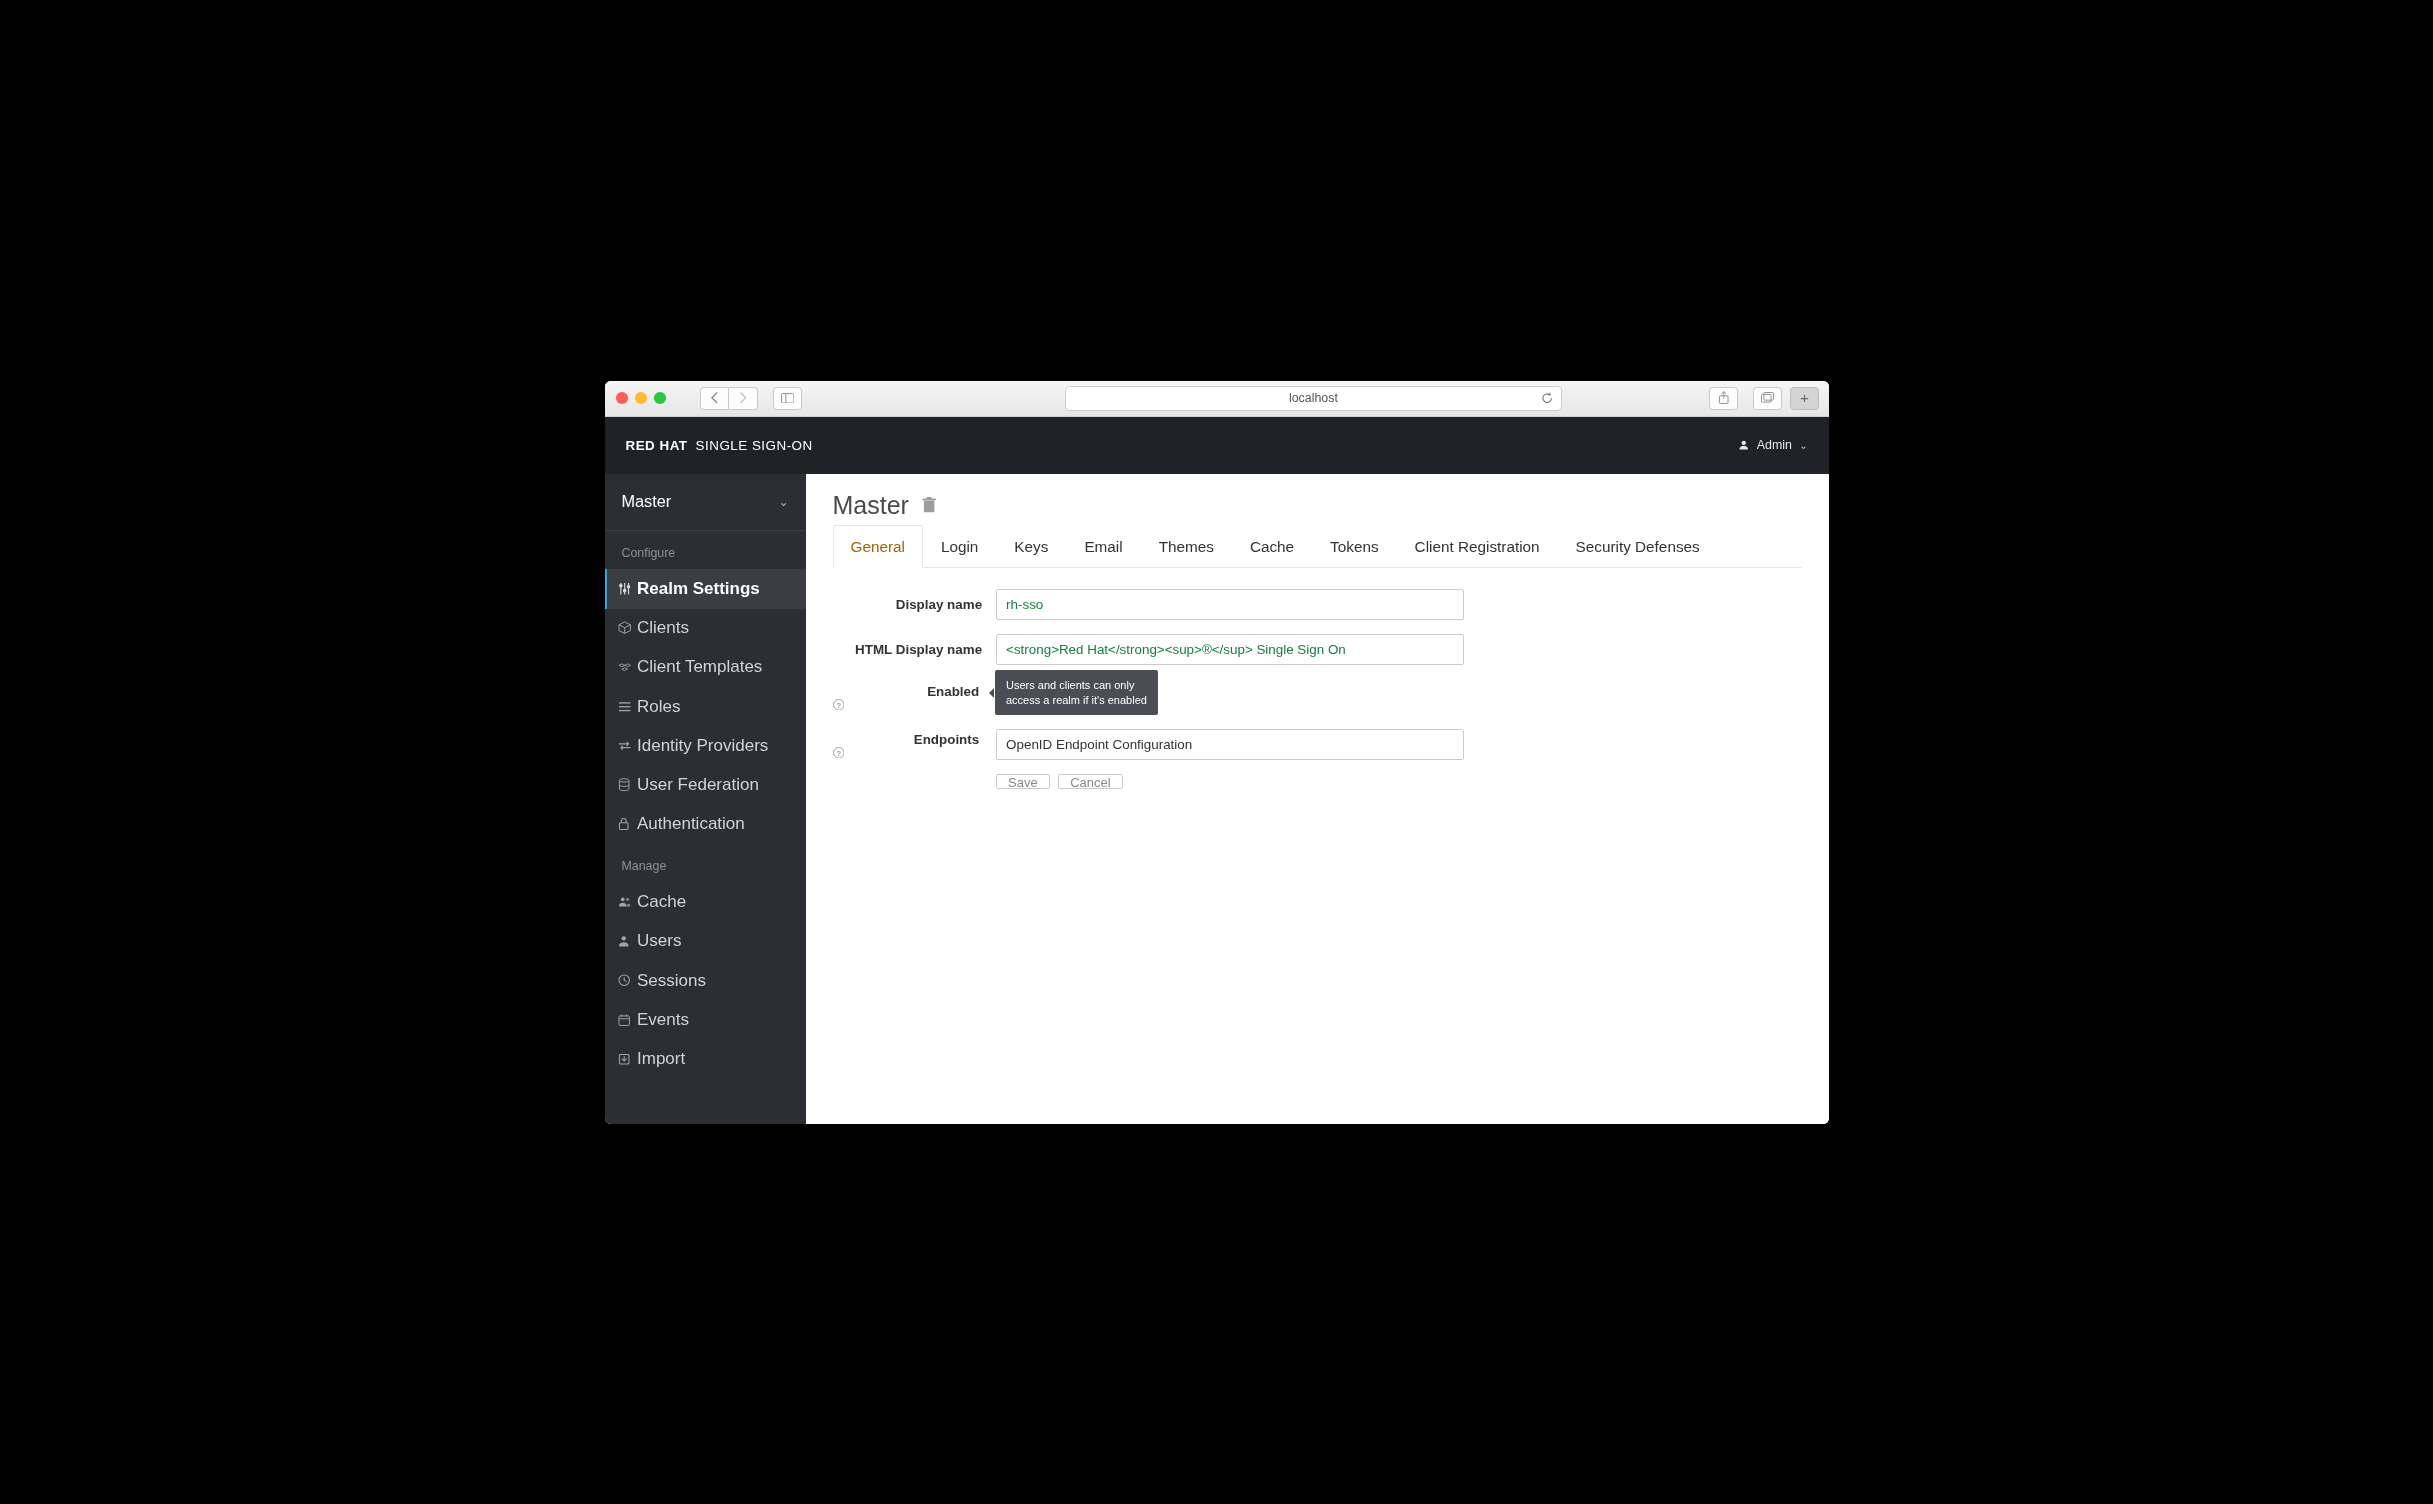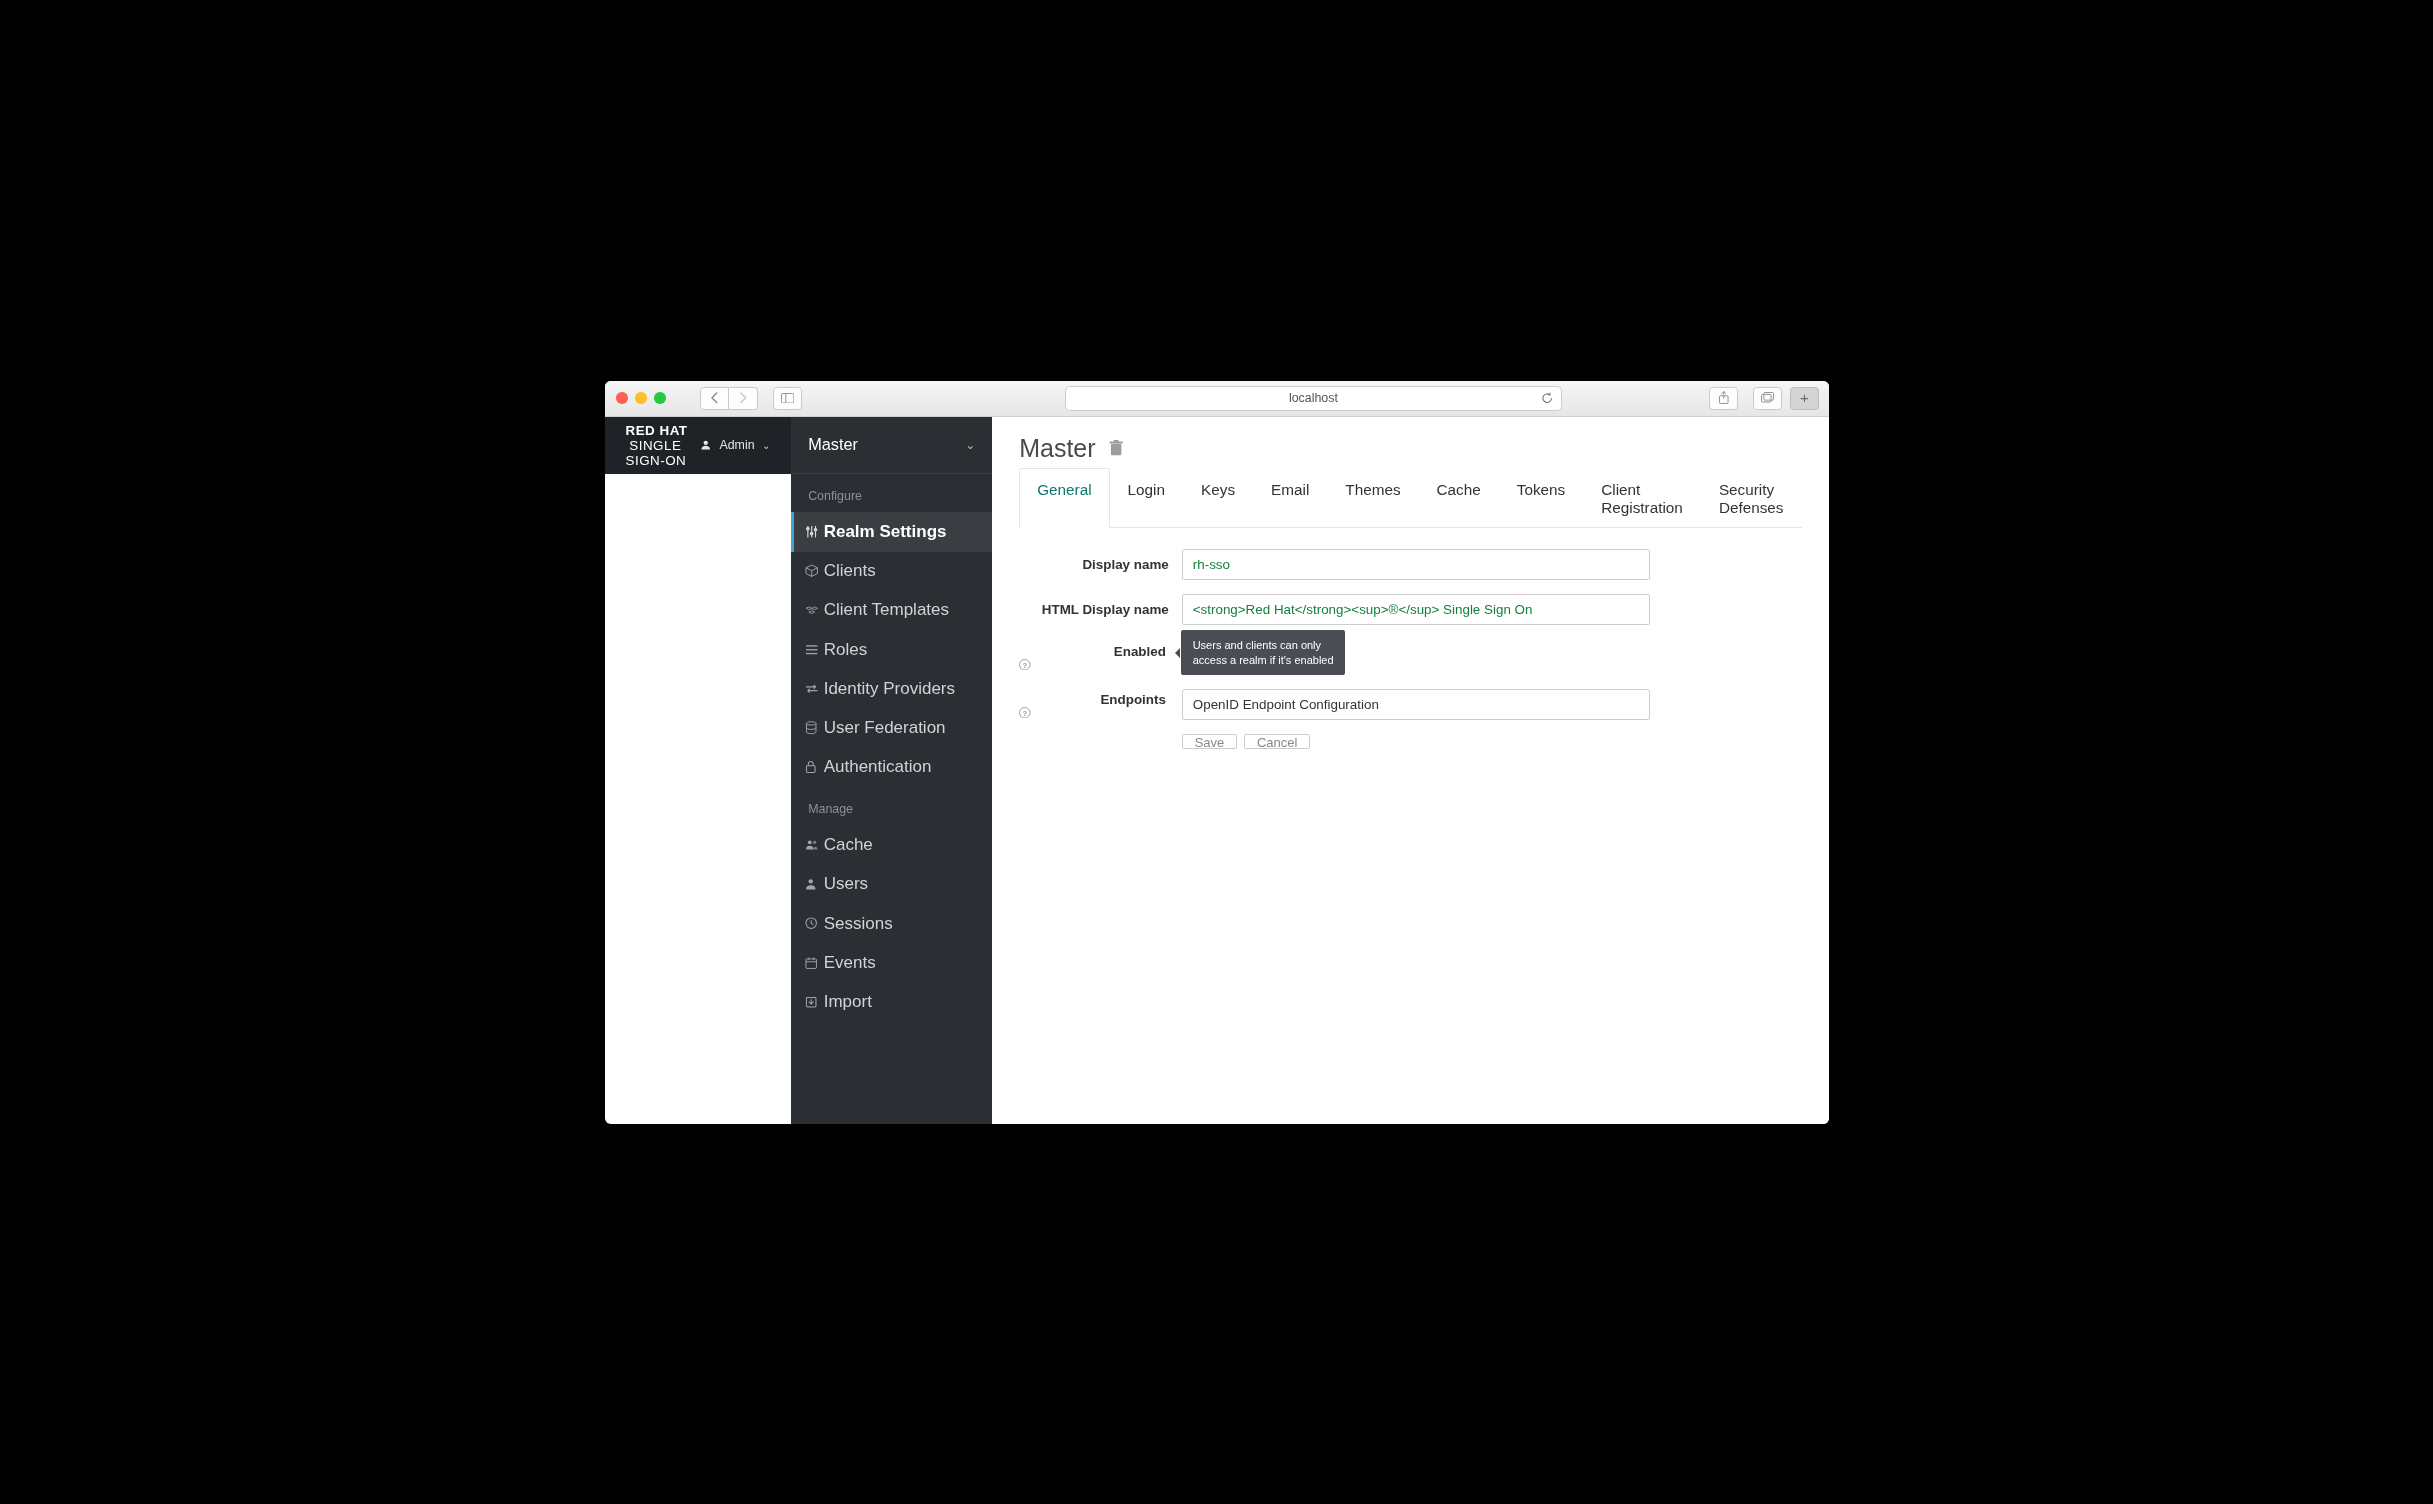--- a/index.html
+++ b/index.html
@@ -62,21 +62,21 @@
     font-size:12.4px;
     text-align:center;
   }
   .addr .reload { position:absolute; right:7.6px; color:#7a7a7a; font-size:12.4px;}
 
   .right-btns{position:absolute; right:9.6px; display:flex; gap:7.6px; align-items:center;}
   .plus-tab{width:29px;height:23px;background:#d4d4d4;border:1px solid #bdbdbd;border-radius:3.8px;display:flex;align-items:center;justify-content:center;color:#6a6a6a;font-size:15.3px;}
   svg{display:block;}
 
   
-  .app { display:flex; flex-direction:row; height: 707px; }
+  .app { display:flex; flex-direction:column; height: 707px; }
   .app-header {
     height: 57px;
     background:#1f2226;
     color:#fff;
     display:flex; align-items:center; justify-content:space-between;
     padding:0 21px;
   }
   .brand { font-weight:600; letter-spacing:0.5px; font-size:13.4px;}
   .brand strong{font-weight:800;}
   .user-menu{display:flex;align-items:center;gap:7.6px;color:#e5e5e5;font-size:12.4px;cursor:pointer;}
@@ -118,21 +118,21 @@
   .page-title .trash{color:#9d9d9d; font-size:17px; cursor:pointer;}
 
   .tabs{
     display:flex; gap:0; border-bottom:1px solid #e6e6e6; margin-top:5.7px;
   }
   .tab{
     padding:11.5px 17px; font-size:15.3px; color:#333; cursor:pointer; border:1px solid transparent;
     border-bottom:none; margin-bottom:-1px;
   }
   .tab.active{
-    color:#0f766e; border-color:#e6e6e6; border-bottom:1px solid #fff; background:#fff;
+    color:#a16207; border-color:#e6e6e6; border-bottom:1px solid #fff; background:#fff;
     border-radius:2.9px 2.9px 0 0;
   }
 
   .form{ margin-top:21px; max-width: 784px;}
   .form-row{ display:flex; align-items:center; margin-bottom:13.4px; position:relative;}
   .form-label{ width: 163px; text-align:right; padding-right:13.4px; font-size:13.4px; color:#333; font-weight:600;}
   .form-label .req{color:#cc0000; margin-right:1.9px;}
   .form-label .help{color:#9d9d9d; font-size:12.4px; margin-left:2.9px;}
   .form-input{
     flex: 0 0 468px;

